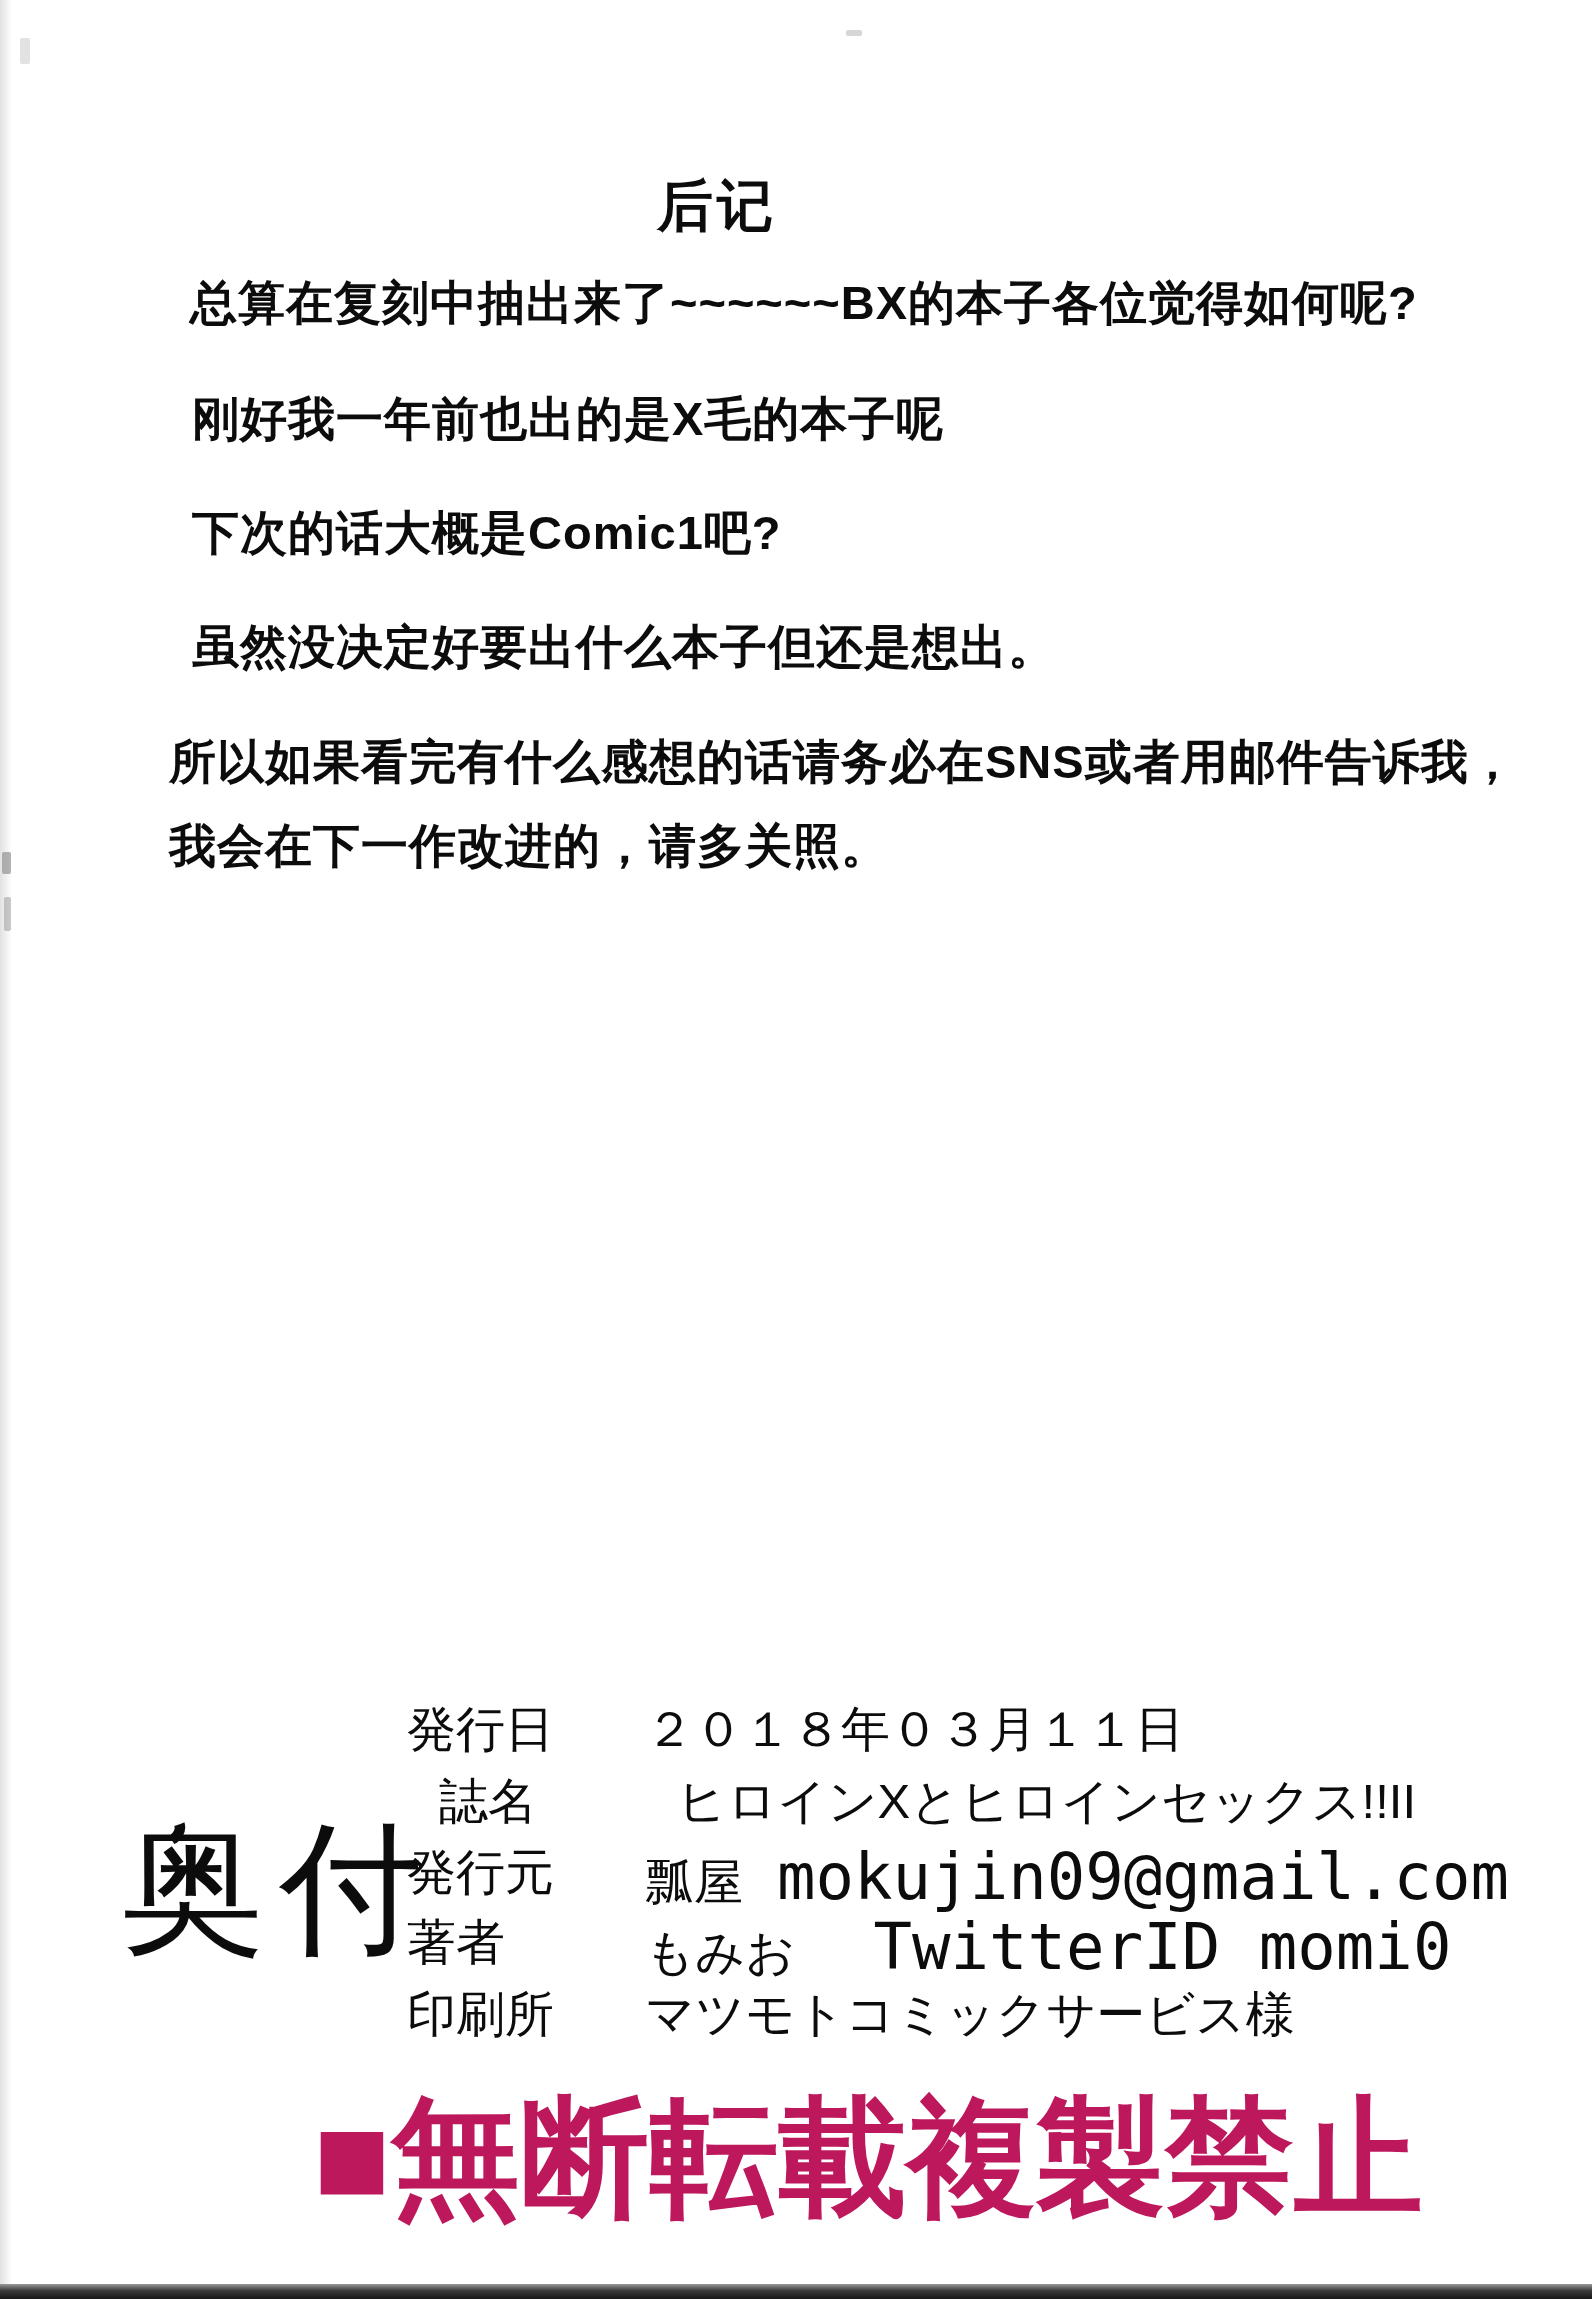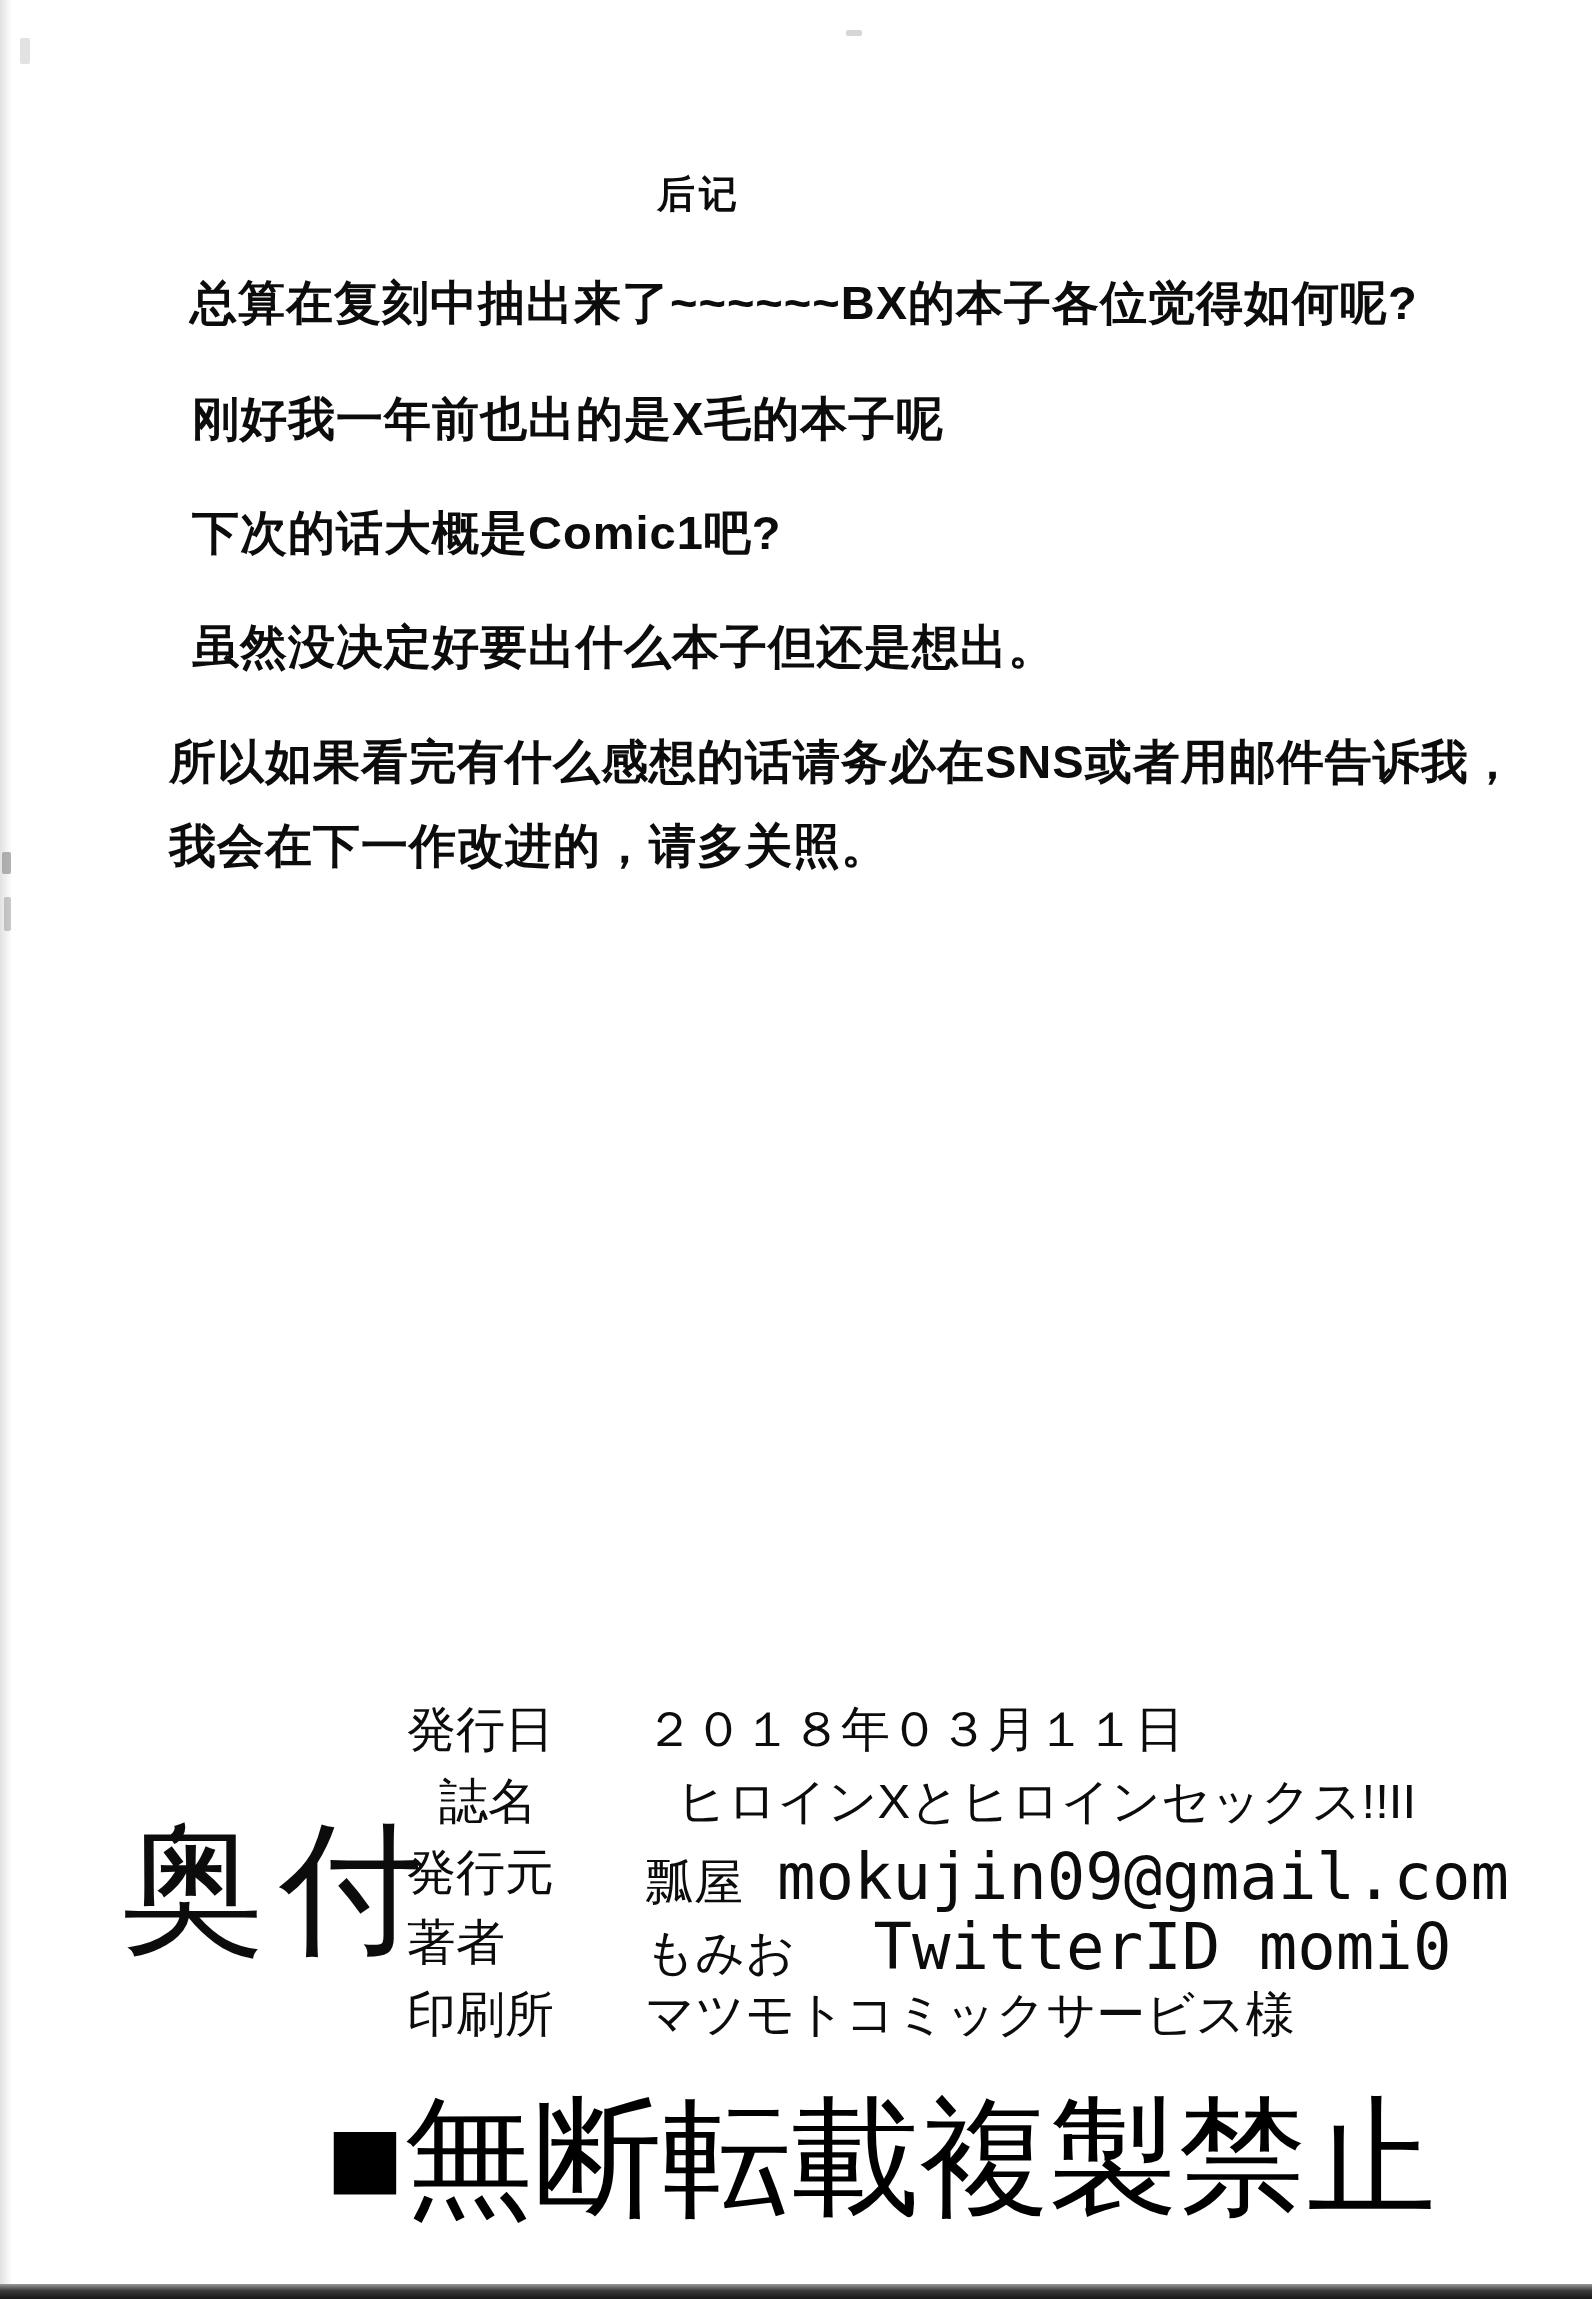--- a/index.html
+++ b/index.html
@@ -14,21 +14,21 @@
     background: #ffffff;
     overflow: hidden;
     font-family: "Liberation Sans", "DejaVu Sans", sans-serif;
     color: #0c0c0c;
   }
   
   .afterword-title {
     position: absolute;
     left: 657px;
     top: 169px;
-    font-size: 38px;
+    font-size: 56px;
     font-weight: 700;
     letter-spacing: 4px;
     white-space: nowrap;
   }
   .afterword-line {
     position: absolute;
     font-size: 47px;
     font-weight: 700;
     letter-spacing: 1px;
     white-space: nowrap;
@@ -73,25 +73,24 @@
     font-family: "DejaVu Sans Mono", "Liberation Mono", monospace;
     font-size: 64px;
     margin-left: 34px;
   }
   .mono-wide-gap { margin-left: 78px; }
   .notice {
     position: absolute;
     left: 313px;
     top: 2072px;
     font-size: 129px;
-    font-weight: 400;
+    font-weight: 700;
     letter-spacing: 0px;
     white-space: nowrap;
-    color: #000000;
-    margin-left: 13px;
+    color: #be185d;
   }
   
   .bottom-scan-edge {
     position: absolute;
     left: 0;
     bottom: 0;
     width: 1592px;
     height: 15px;
     background: linear-gradient(to bottom, #9a9a9a 0%, #3a3a3a 45%, #161616 100%);
   }

